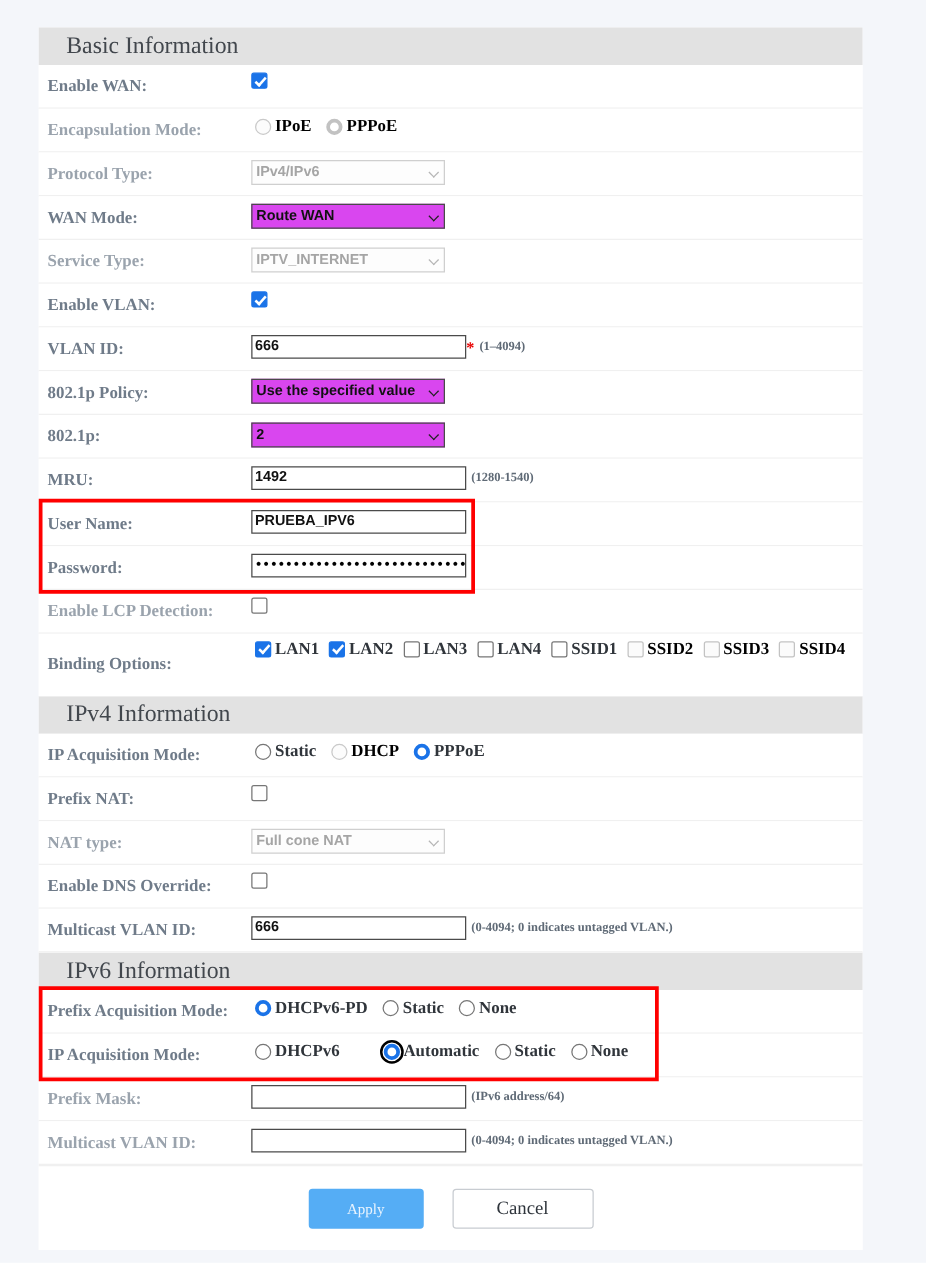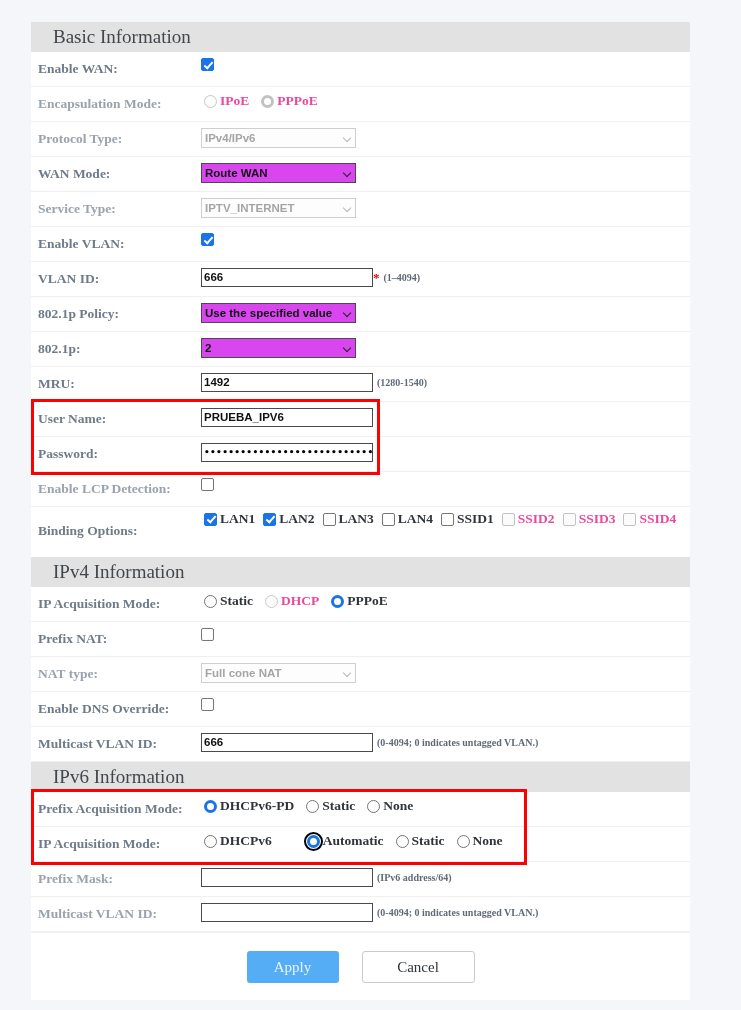--- a/index.html
+++ b/index.html
@@ -128,21 +128,21 @@
 
   .opt {
     display: inline-flex;
     align-items: center;
     margin-right: 9px;
     font-size: 13.5px;
     color: #30353b;
     white-space: nowrap;
   }
   .opt > span { margin-left: 3px; }
-  .opt.dis > span { color: #ec4899; }
+  .opt.dis > span { color: #000000; }
   .opt.tight { margin-right: 5px; }
 
   
   .inp {
     width: 172px;
     height: 19px;
     border: 1px solid #4a4a4a;
     background: #fff;
     font-family: "Liberation Sans", sans-serif;
     font-size: 11.5px;
@@ -225,21 +225,21 @@
     border-top: 1px solid #f0f0f0;
   }
   .btn-apply {
     width: 92px;
     height: 32px;
     background: #55adf5;
     color: #eaf4fe;
     border: none;
     border-radius: 3px;
     font-family: "Liberation Serif", serif;
-    font-size: 15px;
+    font-size: 12px;
     line-height: 32px;
     text-align: center;
   }
   .btn-cancel {
     width: 113px;
     height: 32px;
     background: #fff;
     color: #2f353c;
     border: 1px solid #c8ccd1;
     border-radius: 3px;

